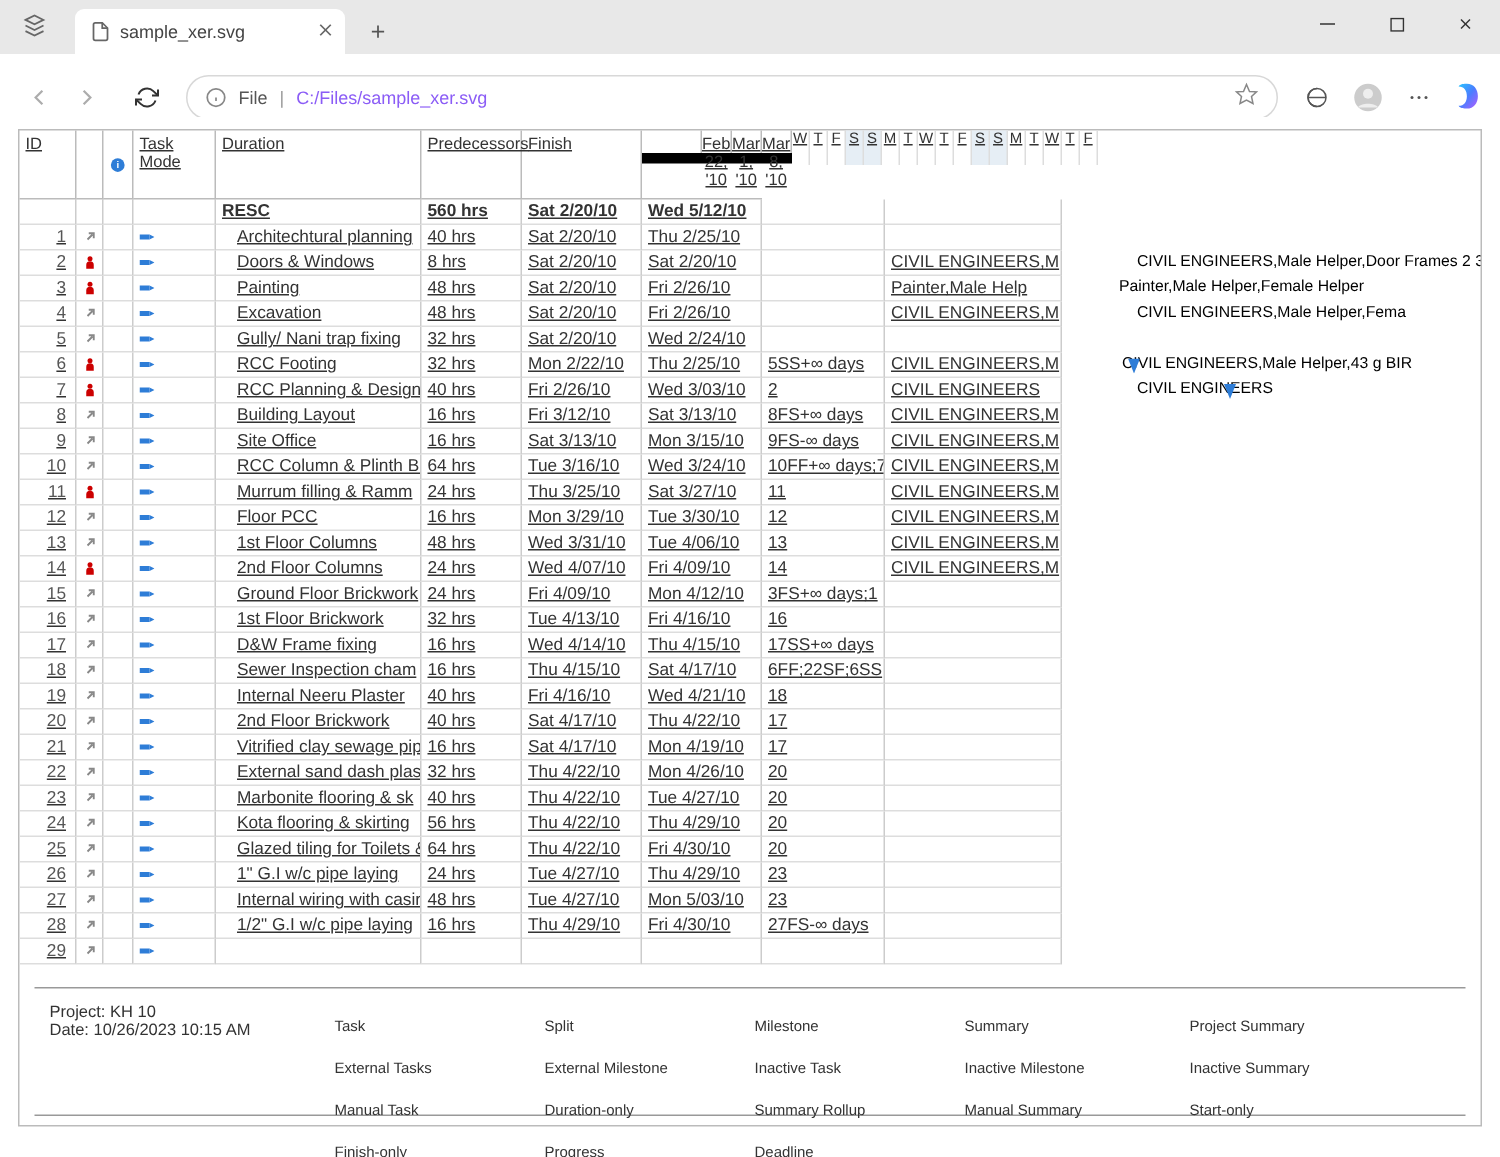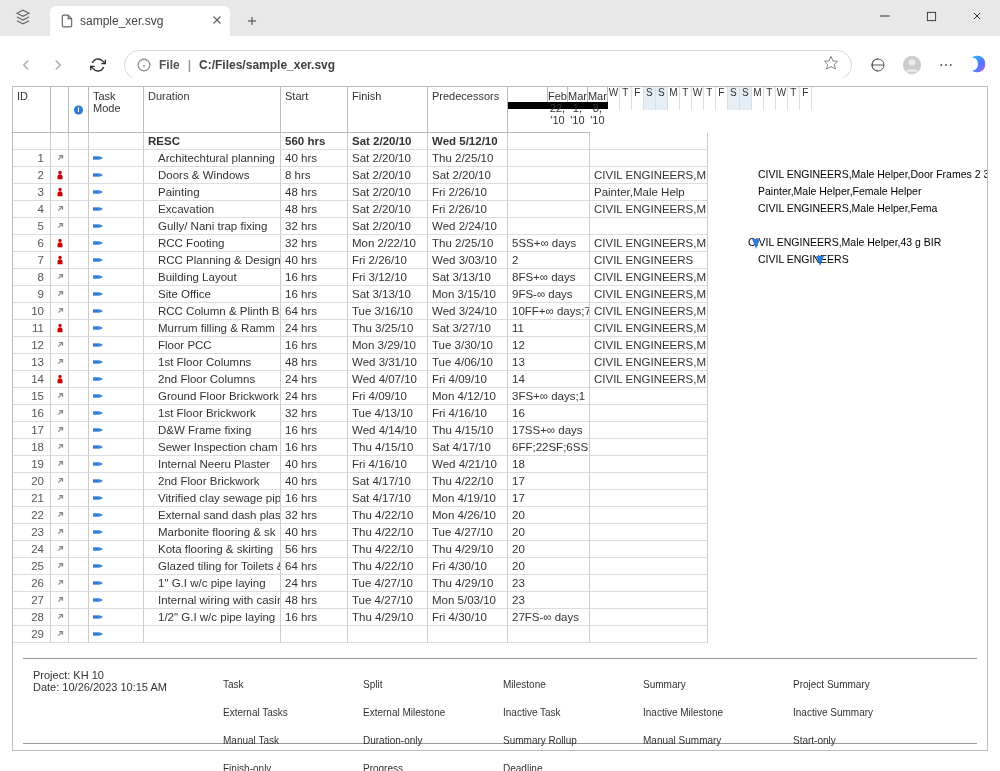--- a/index.html
+++ b/index.html
@@ -8,31 +8,31 @@
 
 .titlebar { height: 36px; background: #e8e8e8; display: flex; align-items: flex-end; position: relative; }
 .tab { background: #fff; height: 30px; margin-left: 50px; padding: 0 32px 0 10px; display: flex; align-items: center; border-radius: 6px 6px 0 0; position: relative; min-width: 180px; font-size: 12px; color: #444; }
 .tab .tab-icon { width: 14px; height: 14px; margin-right: 6px; display: inline-flex; }
 .tab .close { position: absolute; right: 6px; top: 7px; }
 .tab-new { margin-left: 8px; height: 30px; width: 28px; display: flex; align-items: center; justify-content: center; color:#555; }
 .wincontrols { position: absolute; right: 0; top: 0; display: flex; height: 32px; }
 .wincontrols > div { width: 46px; display: flex; align-items: center; justify-content: center; color:#333; }
 .winlogo { position: absolute; left: 14px; top: 8px; }
 
-.addrbar { height: 58px; background: #fff; border-bottom: 1px solid #e4e4e4; display: flex; align-items: center; padding: 0 12px; gap: 12px; font-weight: bold; }
+.addrbar { height: 58px; background: #fff; border-bottom: 1px solid #e4e4e4; display: flex; align-items: center; padding: 0 12px; gap: 12px; }
 .iconbtn { width: 28px; height: 28px; display: flex; align-items: center; justify-content: center; border-radius: 4px; color:#555; }
 .urlbox { flex: 1; height: 30px; border: 1px solid #d8d8d8; border-radius: 15px; display: flex; align-items: center; padding: 0 12px; gap: 8px; color:#555; }
 .urlbox .seg { white-space: nowrap; }
 .urlbox .sep { color:#999; }
 .urlbox .star { margin-left: auto; color:#888; }
 .right-icons { display: flex; gap: 6px; align-items: center; }
 
 
 .page { position: absolute; top: 78px; left: 0; right: 0; bottom: 0; background:#fff; }
-.sheet { position: absolute; left: 12px; right: 12px; top: 8px; bottom: 20px; border: 1px solid #bbb; }
+.sheet { position: absolute; left: 12px; right: 12px; top: 8px; bottom: 20px; border: 1px solid #bbb; text-decoration: underline; }
 
 
 .hdr { display: grid; grid-template-columns: 38px 18px 20px 55px 137px 67px 80px 80px 82px 118px 1fr; height: 46px; }
 .hdr > div { border-right: 1px solid #bbb; border-bottom: 1px solid #bbb; padding: 3px 4px; font-size: 11px; color:#333; display: flex; align-items: flex-start; }
 .hdr .info { align-items: center; justify-content: center; }
 
 .tlcol { position: relative; padding:0 !important; border-right:none !important; }
 .tlhdr-top { height: 22px; border-bottom:7px solid #000000; display:flex; }
 .tlhdr-top > div { flex:1; border-right:1px solid #bbb; text-align:center; font-size:11px; padding-top:3px; }
 .tlhdr-bot { height:23px; display:flex; position:relative; }
@@ -126,21 +126,21 @@
       </svg>
     </div>
   <div class="urlbox">
     <svg width="14" height="14" viewBox="0 0 24 24" fill="none" stroke="#888" stroke-width="2">
         <circle cx="12" cy="12" r="10"></circle>
         <line x1="12" y1="16" x2="12" y2="12"></line>
         <line x1="12" y1="8" x2="12.01" y2="8"></line>
       </svg>
     <span class="seg">File</span>
     <span class="sep">|</span>
-    <span class="seg" style="color:#404040">C:/Files/sample_xer.svg</span>
+    <span class="seg" style="color:#8b5cf6">C:/Files/sample_xer.svg</span>
     <span class="star"><svg width="16" height="16" viewBox="0 0 24 24" fill="none" stroke="#888" stroke-width="1.5">
           <polygon points="12 2 15 9 22 9.3 17 14 18.5 21 12 17.5 5.5 21 7 14 2 9.3 9 9"></polygon>
         </svg></span>
   </div>
   <div class="right-icons">
     <div class="iconbtn">
         <svg width="16" height="16" viewBox="0 0 24 24" fill="none" stroke="#555" stroke-width="1.5">
           <circle cx="12" cy="12" r="9"></circle>
           <path d="M12 3a9 9 0 000 18M3 12h18"></path>
         </svg>
@@ -181,23 +181,22 @@
       <div>ID</div>
       <div></div>
       <div class="info">
           <svg width="14" height="14" viewBox="0 0 24 24" fill="#2e7dd7">
             <circle cx="12" cy="12" r="10"></circle>
             <text x="12" y="17" text-anchor="middle" fill="#fff" font-size="14" font-weight="bold">i</text>
           </svg>
         </div>
       <div>Task Mode</div>
       <div>Duration</div>
-      <div>Start</div>
+      <div>Predecessors</div>
       <div>Finish</div>
-      <div>Predecessors</div>
       <div class="tlcol">
         <div class="tlhdr-top" id="tlgroups">
             <div style="flex:0 0 40px;border-right:1px solid #bbb"></div>
             <div>Feb 22, '10</div>
             <div>Mar 1, '10</div>
             <div>Mar 8, '10</div>
           </div>
         <div class="tlhdr-bot" id="tldays">
             <span class="">W</span>
             <span class="">T</span>
@@ -289,21 +288,21 @@
               <polygon points="8,4 12,6 8,8" fill="#2e7dd7"></polygon>
             </svg></span>
         </div>
         <div class="taskname" style="padding-left:14px">Painting</div>
         <div class="dur">48 hrs</div>
         <div class="start">Sat 2/20/10</div>
         <div class="finish">Fri 2/26/10</div>
         <div></div>
         <div>Painter,Male Help</div>
         <div class="gantt-area">
-          <span class="lbl" style="left:50px;top:1px">Painter,Male Helper,Female Helper</span>
+          <span class="lbl" style="left:38px;top:1px">Painter,Male Helper,Female Helper</span>
         </div>
         <div class="id">4</div>
         <div>
           <span class="micon"><svg viewBox="0 0 12 12" fill="none" stroke="#888" stroke-width="1.5">
               <path d="M4 8l4-4M5 3h4v4"></path>
             </svg></span>
         </div>
         <div></div>
         <div>
           <span class="micon"><svg viewBox="0 0 12 12">

